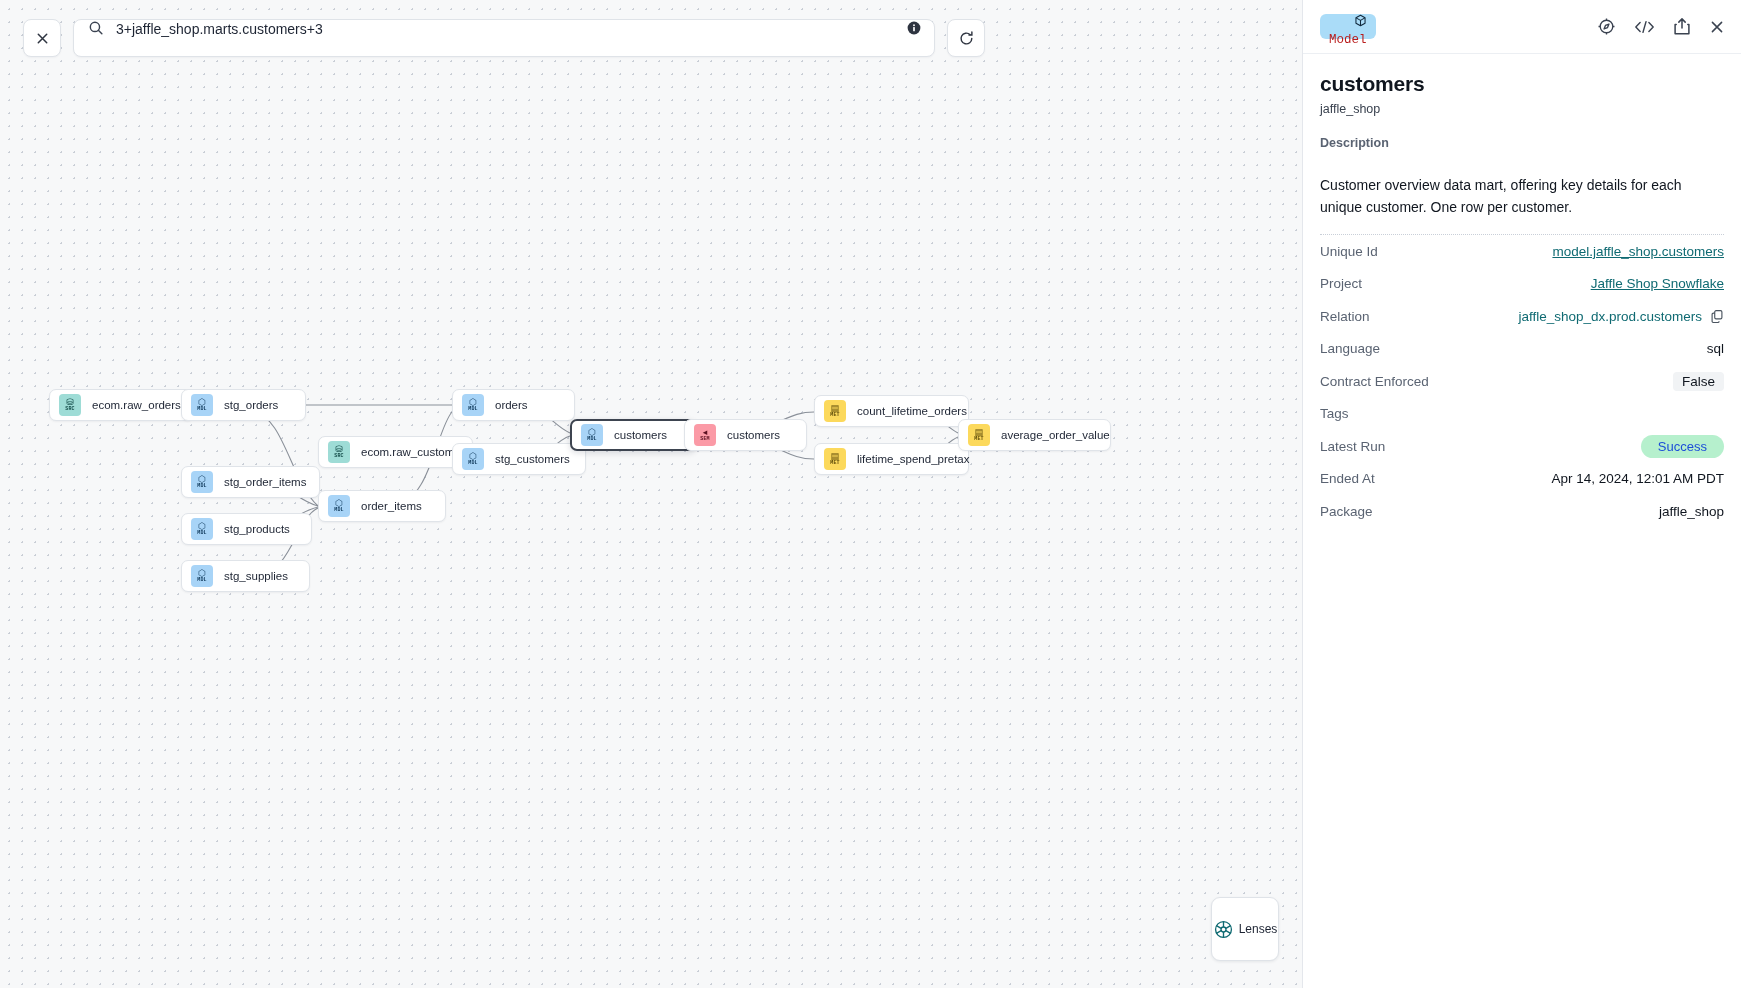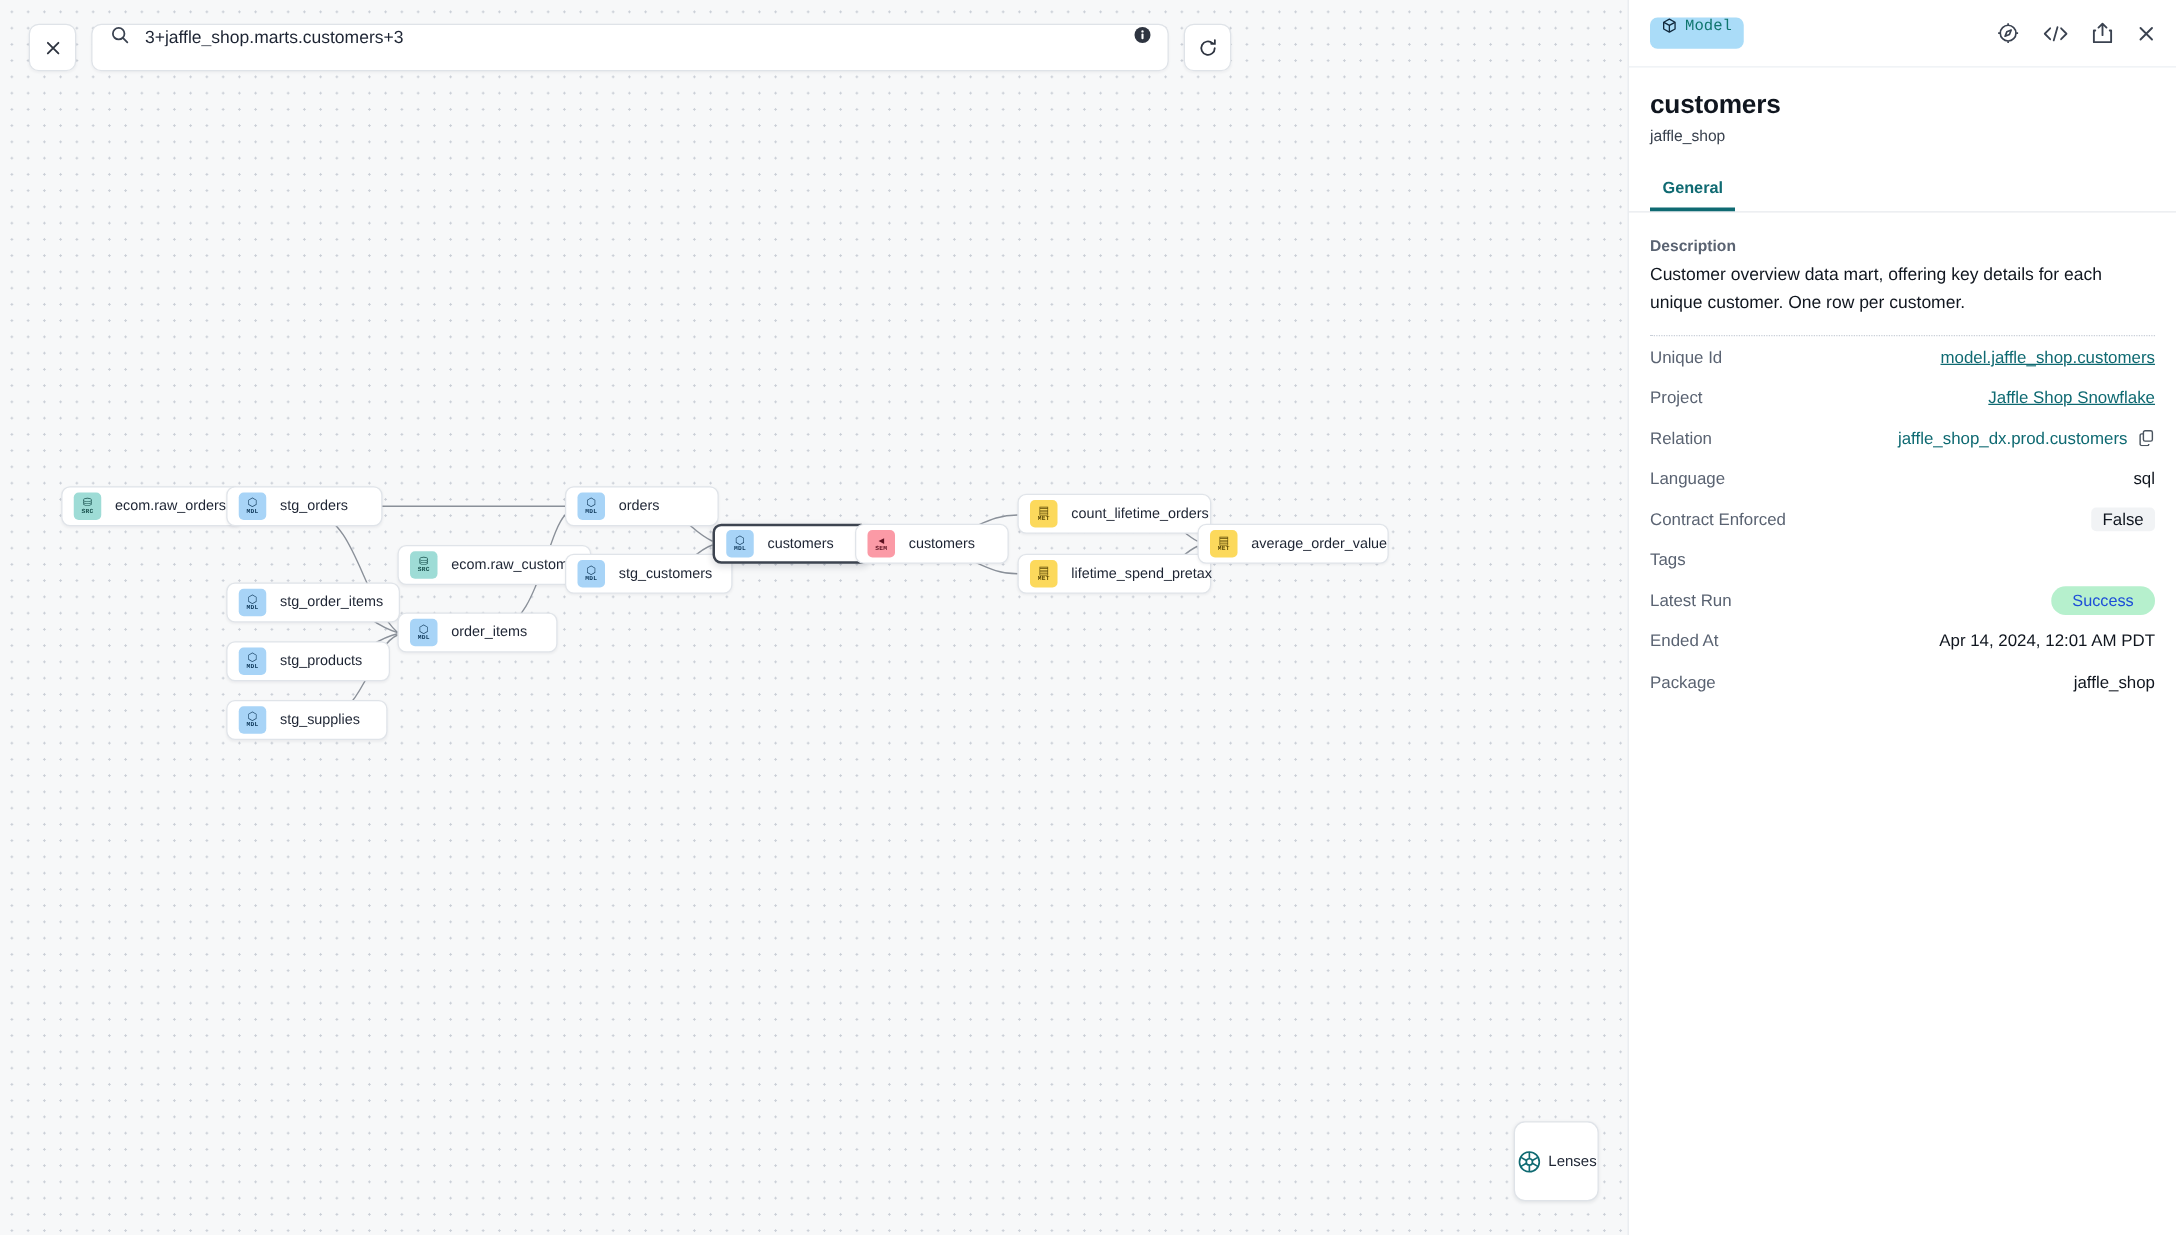--- a/index.html
+++ b/index.html
@@ -139,49 +139,50 @@
   }
   .panel-head {
     height: 54px;
     display: flex; align-items: center;
     padding: 0 16px 0 17px;
     border-bottom: 1px solid #eceff3;
     gap: 10px;
   }
   .chip-model {
     background: #aadcf8;
-    color: #0f766e;
+    color: #b91c1c;
     border-radius: 6px;
     height: 25px;
     padding: 0 9px;
-    display: flex; align-items: flex-start; gap: 6px;
+    display: flex; align-items: flex-end; gap: 6px;
     font-size: 12.5px;
     font-family: "Liberation Mono", monospace;
     cursor: pointer;
+    flex-direction: column;
   }
   .head-actions { margin-left: auto; display: flex; align-items: center; gap: 18px; }
   .head-actions .ha { cursor: pointer; color: #3a4250; display: flex; }
 
   .panel-title-wrap { padding: 18px 17px 0 17px; }
   .panel-title { font-size: 21px; font-weight: 700; color: #10161f; letter-spacing: -.2px; }
   .panel-sub { font-size: 12.5px; color: #3c4characters; }
   .panel-sub { font-size: 12.5px; color: #39414e; margin-top: 6px; }
 
   .tabs { padding: 0 17px; margin-top: 26px; border-bottom: 1px solid #e7eaee; display: flex; }
   .tab {
     font-size: 13px; color: #0f6a72; font-weight: 700;
     padding: 0 10px 9px 10px;
     border-bottom: 3px solid #0f6a72;
     cursor: pointer;
   }
 
   .panel-body { padding: 20px 17px 0 17px; overflow: hidden; }
   .sec-label { font-size: 12.5px; font-weight: 700; color: #5a6372; }
   .desc {
-    margin-top: 4px;
+    margin-top: 24px;
     font-size: 14px; line-height: 22px; color: #10161f;
     padding-bottom: 16px;
     border-bottom: 1px dotted #c9cfd8;
   }
   .kv {
     display: flex; align-items: center; justify-content: space-between;
     min-height: 32.5px;
     gap: 12px;
   }
   .kv .k { font-size: 13.5px; color: #5a6372; white-space: nowrap; }
@@ -436,23 +437,20 @@
           </svg>
         </span>
       </div>
     </div>
 
     <div class="panel-title-wrap">
       <div class="panel-title">customers</div>
       <div class="panel-sub">jaffle_shop</div>
     </div>
 
-    <div class="tabs">
-      <div class="tab">General</div>
-    </div>
 
     <div class="panel-body">
       <div class="sec-label">Description</div>
       <div class="desc">Customer overview data mart, offering key details for each unique customer. One row per customer.</div>
       <div id="kv-layer">
           <div class="kv">
             <div class="k">Unique Id</div>
             <div class="v-wrap">
               <div class="v link">model.jaffle_shop.customers</div>
             </div>

